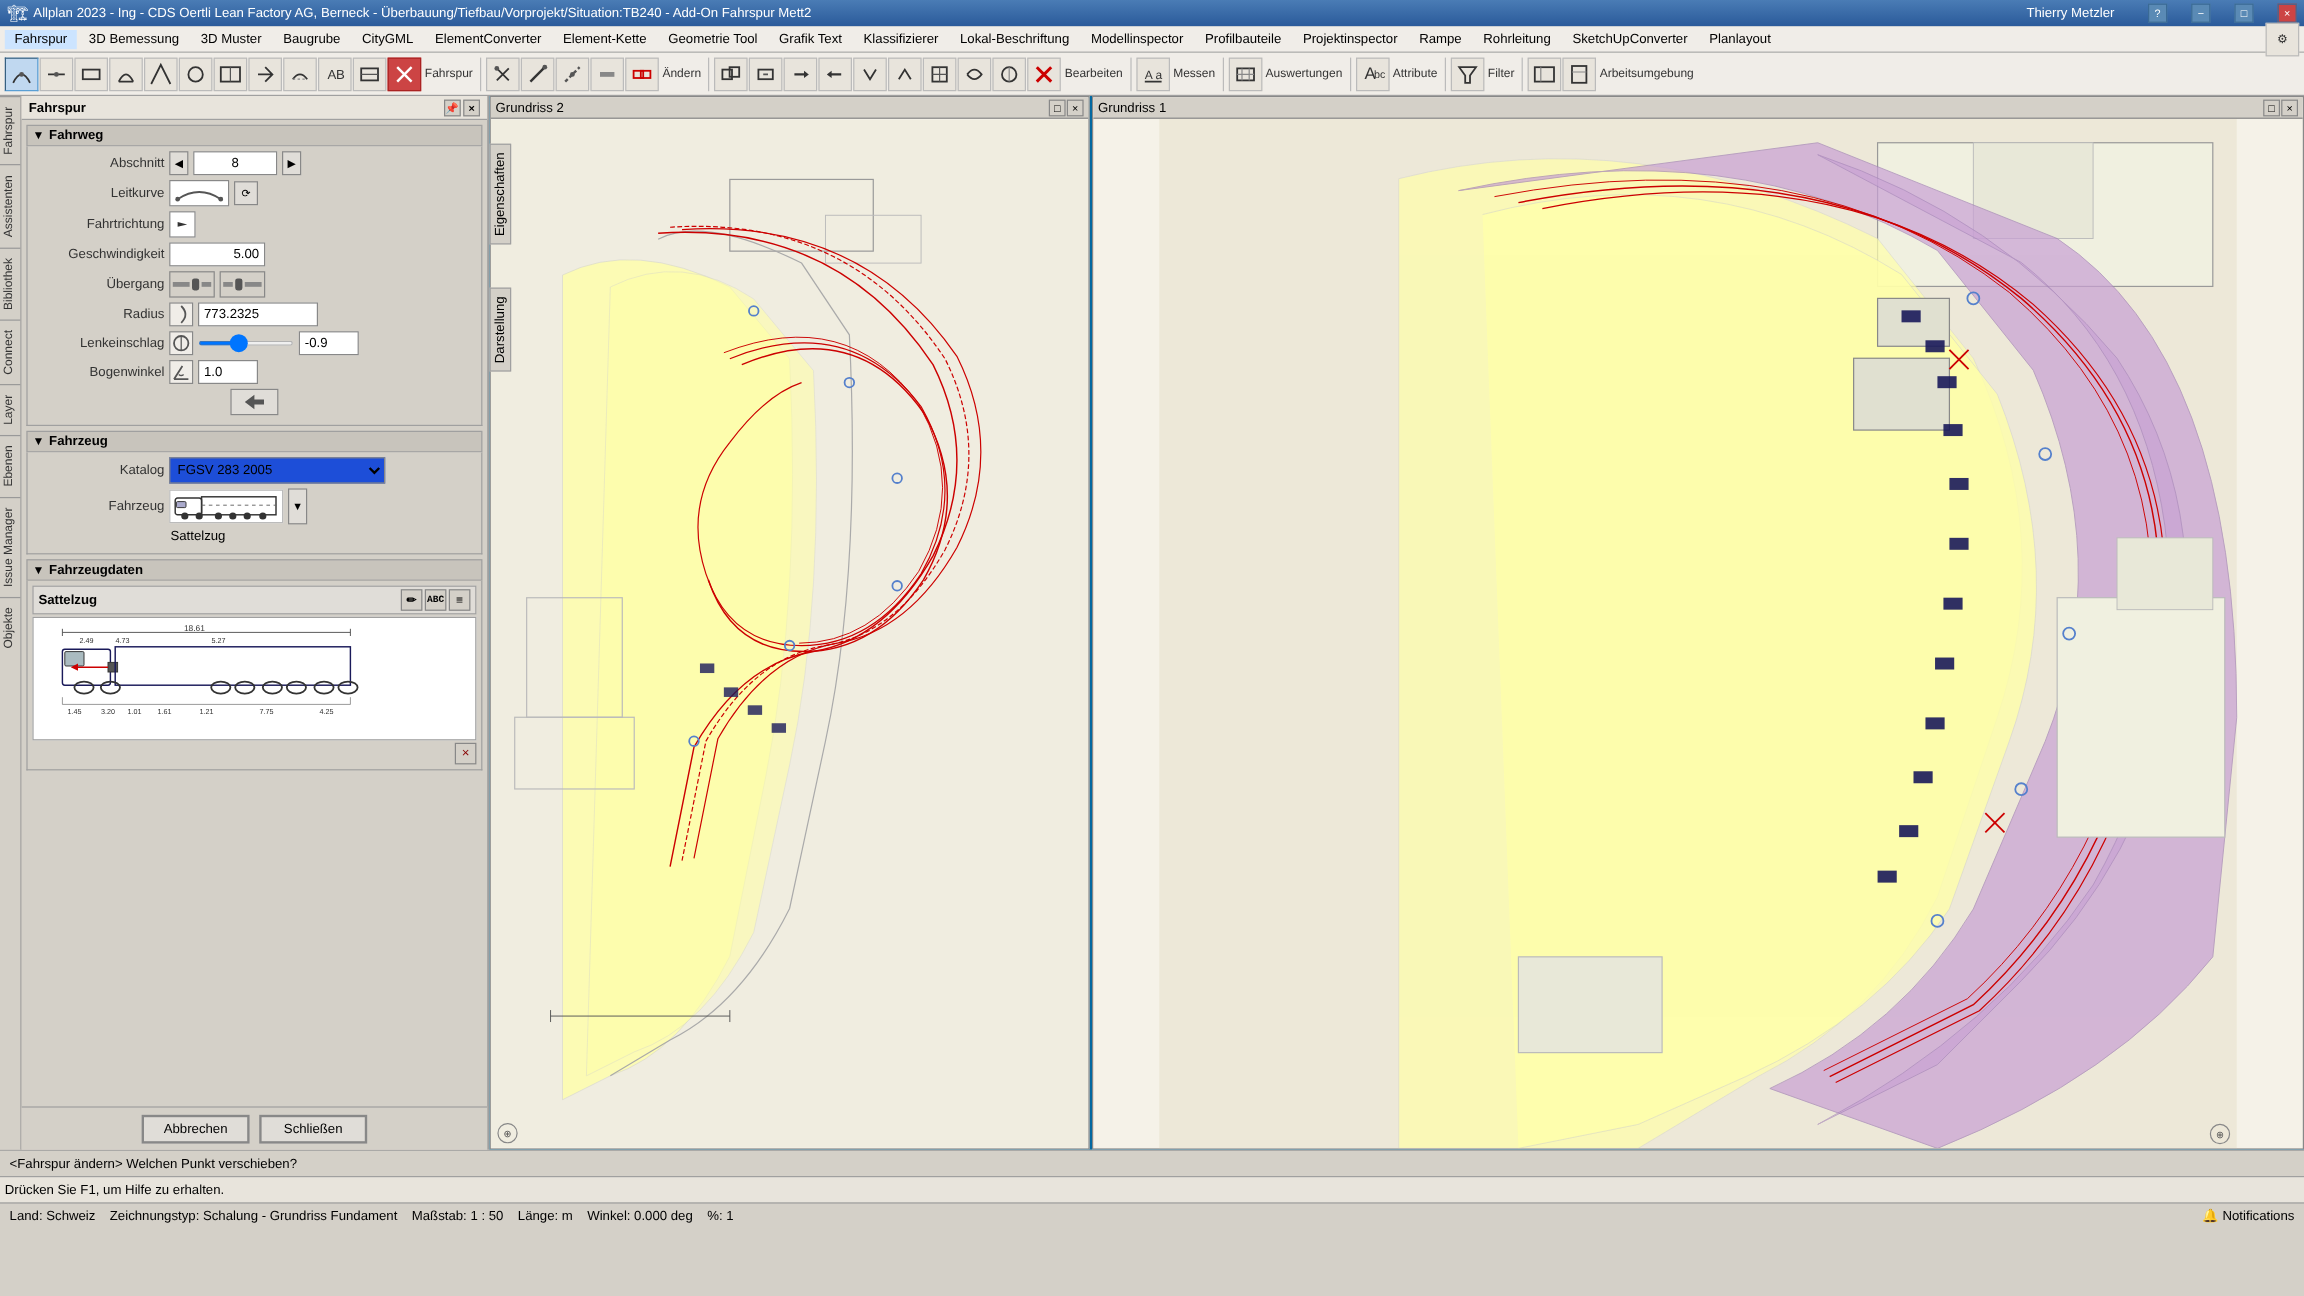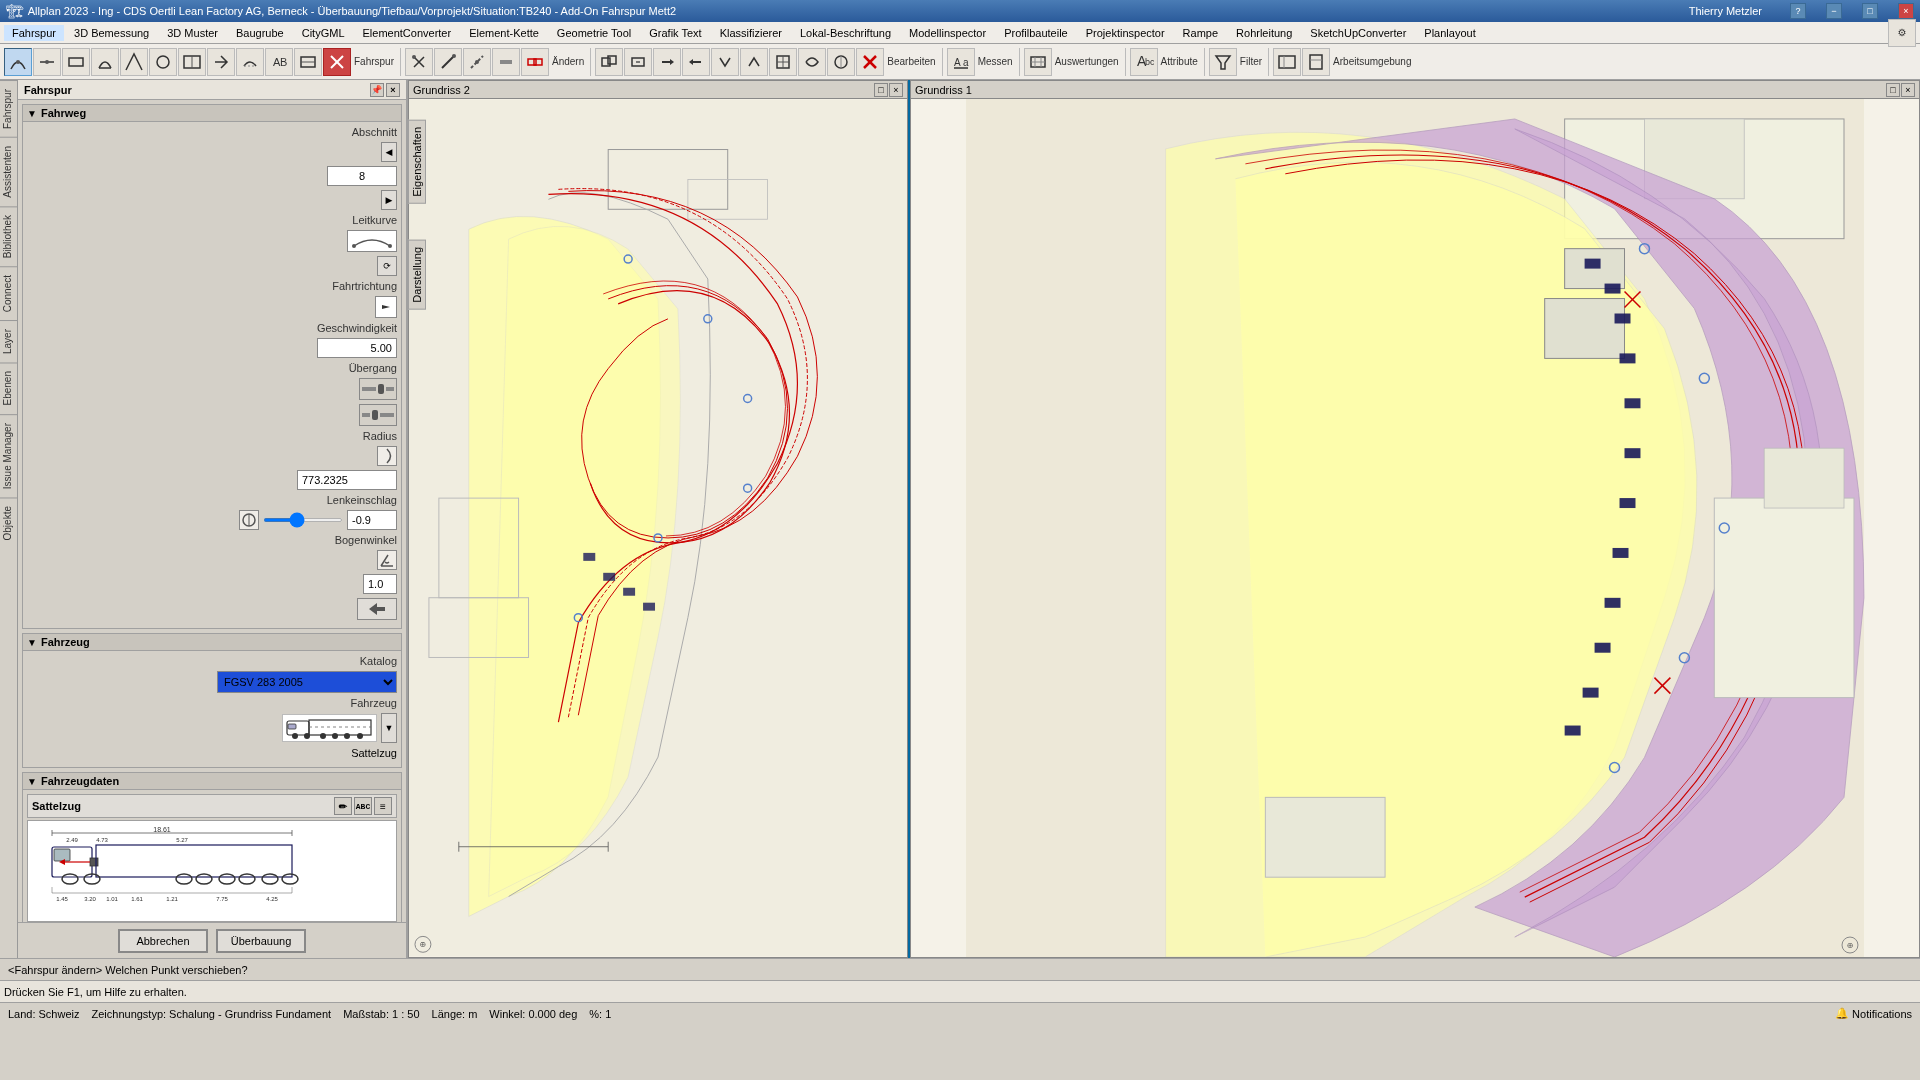--- a/index.html
+++ b/index.html
@@ -136,24 +136,23 @@
     .section-body {
       padding: 4px;
       border: 1px solid #a0a0a0;
       border-top: none;
       background: #d4d0c8;
     }
 
     
     .form-row {
       display: flex;
-      align-items: flex-end;
+      align-items: center;
       margin-bottom: 4px;
       gap: 4px;
-      flex-direction: column;
     }
     .form-label {
       width: 110px;
       text-align: right;
       font-size: 11px;
       color: #333;
       flex-shrink: 0;
     }
     .form-input {
       height: 20px;
@@ -826,21 +825,21 @@
           </div>
 
           <div class="form-row">
             <span class="form-label">Bogenwinkel</span>
             <div class="radius-icon">
               <svg width="18" height="18" viewBox="0 0 18 18">
                   <path d="M3 15 L15 15 M3 15 L10 4" fill="none" stroke="#555" stroke-width="1.5"></path>
                   <path d="M7 11 Q9 13 11 11" fill="none" stroke="#555" stroke-width="1.2"></path>
                 </svg>
             </div>
-            <input class="form-input" type="text" value="1.0" style="width: 34px;">
+            <input class="form-input" type="text" value="1.0" style="width: 50px;">
           </div>
 
           <div class="form-row" style="justify-content:center;">
             <div class="form-btn">
               <svg width="22" height="18" viewBox="0 0 22 18">
                   <polygon points="3,9 11,3 11,7 19,7 19,11 11,11 11,15" fill="#555"></polygon>
                 </svg>
             </div>
           </div>
         </div>
@@ -956,21 +955,21 @@
           </div>
           <div style="display:flex; justify-content:flex-end; margin-top:2px;">
             <div class="close-btn">×</div>
           </div>
         </div>
       </div>
     </div>
 
     <div class="panel-buttons">
       <button class="action-btn">Abbrechen</button>
-      <button class="action-btn">Überbauung</button>
+      <button class="action-btn">Schließen</button>
     </div>
   </div>
 
   <div id="viewport">
 
     <div class="viewport-window" style="left:0; top:0; width:500px; height:878px;">
       <div class="viewport-title">
         <span>Grundriss 2</span>
         <div class="viewport-btns">
           <div class="viewport-btn">□</div>

